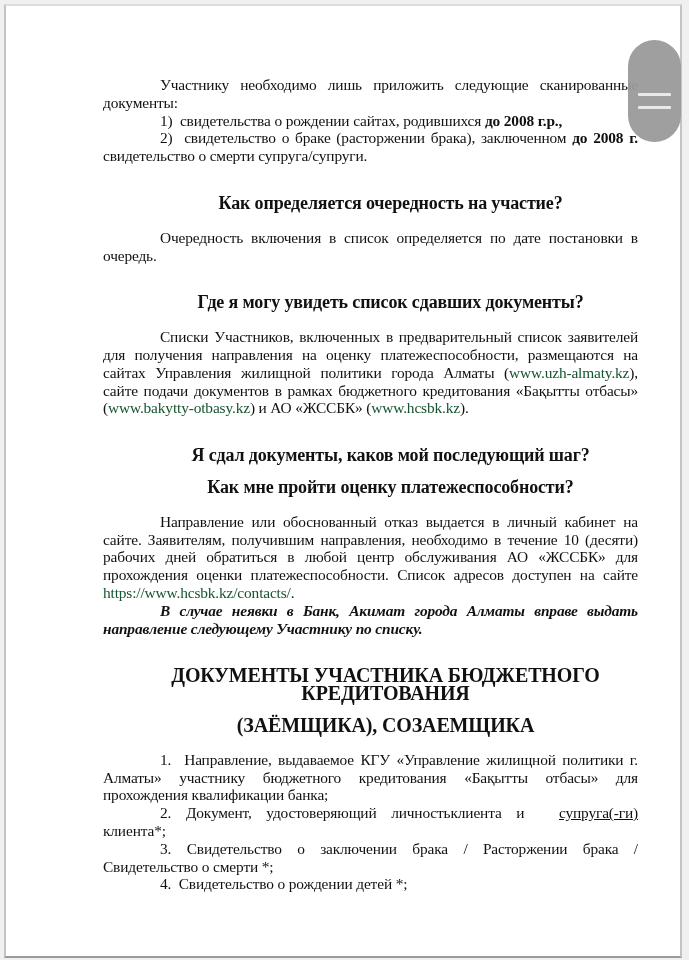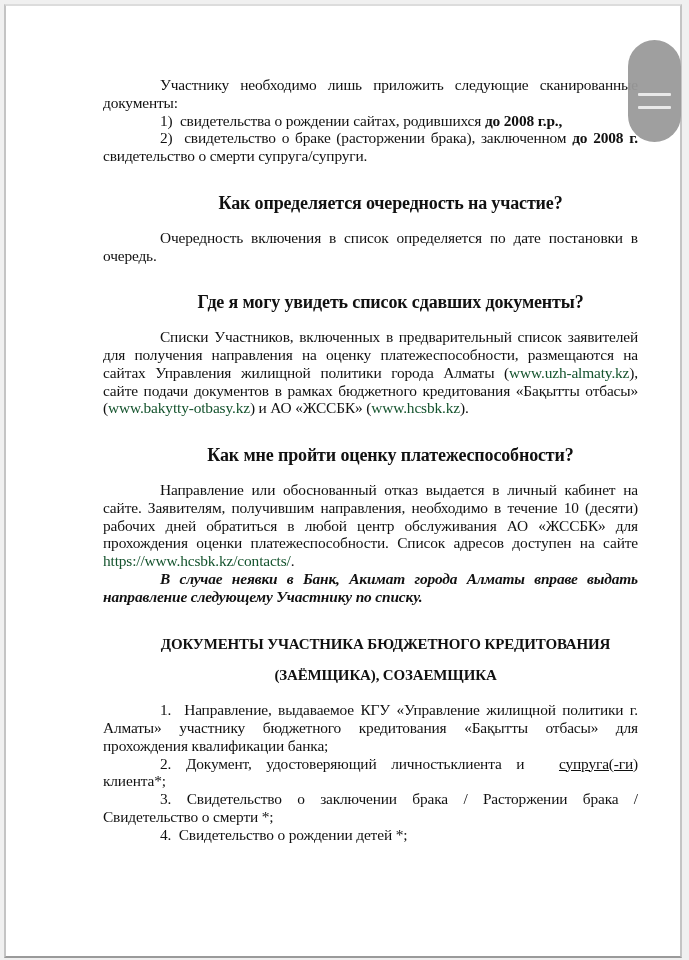--- a/index.html
+++ b/index.html
@@ -28,21 +28,21 @@
       letter-spacing: -0.15px;
     }
     .p { text-align: justify; text-indent: 57px; }
     .li { text-align: justify; text-indent: 57px; }
     .h {
       text-align: center;
       font-weight: bold;
       padding-left: 40px;
       margin-top: 14px;
     }
-    .h.upper { padding-left: 30px; font-size: 15px; }
+    .h.upper { padding-left: 30px; font-size: 20px; }
     .gap-s { height: 16px; }
     b, .b { font-weight: bold; }
     .bi { font-weight: bold; font-style: italic; }
     a.link {
       color: #14532d;
     }
     .ul { text-decoration: underline; margin-left: 20px; }
     .scroll-handle {
       position: absolute;
       left: 628px; top: 40px;
@@ -86,20 +86,21 @@
     <div class="gap-s"></div>
 
     <h3 class="h">Где я могу увидеть список сдавших документы?</h3>
     <div class="gap-s"></div>
     <p class="p">
       <span>Списки Участников, включенных в предварительный список заявителей для получения направления на оценку платежеспособности, размещаются на сайтах Управления жилищной политики города Алматы (</span><a class="link">www.uzh-almaty.kz</a><span>), сайте подачи документов в рамках бюджетного кредитования «Бақытты отбасы» (</span><a class="link">www.bakytty-otbasy.kz</a><span>) и АО «ЖССБК» (</span><a class="link">www.hcsbk.kz</a><span>).</span>
     </p>
 
     <div class="gap-s"></div>
 
+    <h3 class="h">Я сдал документы, каков мой последующий шаг?</h3>
     <h3 class="h">Как мне пройти оценку платежеспособности?</h3>
     <div class="gap-s"></div>
     <p class="p">
       <span>Направление или обоснованный отказ выдается в личный кабинет на сайте. Заявителям, получившим направления, необходимо в течение 10 (десяти) рабочих дней обратиться в любой центр обслуживания АО «ЖССБК» для прохождения оценки платежеспособности. Список адресов доступен на сайте </span><a class="link">https://www.hcsbk.kz/contacts/</a><span>.</span>
     </p>
     <p class="p bi">В случае неявки в Банк, Акимат города Алматы вправе выдать направление следующему Участнику по списку.</p>
 
     <div class="gap-s"></div>
 
     <h3 class="h upper">ДОКУМЕНТЫ УЧАСТНИКА БЮДЖЕТНОГО КРЕДИТОВАНИЯ</h3>

